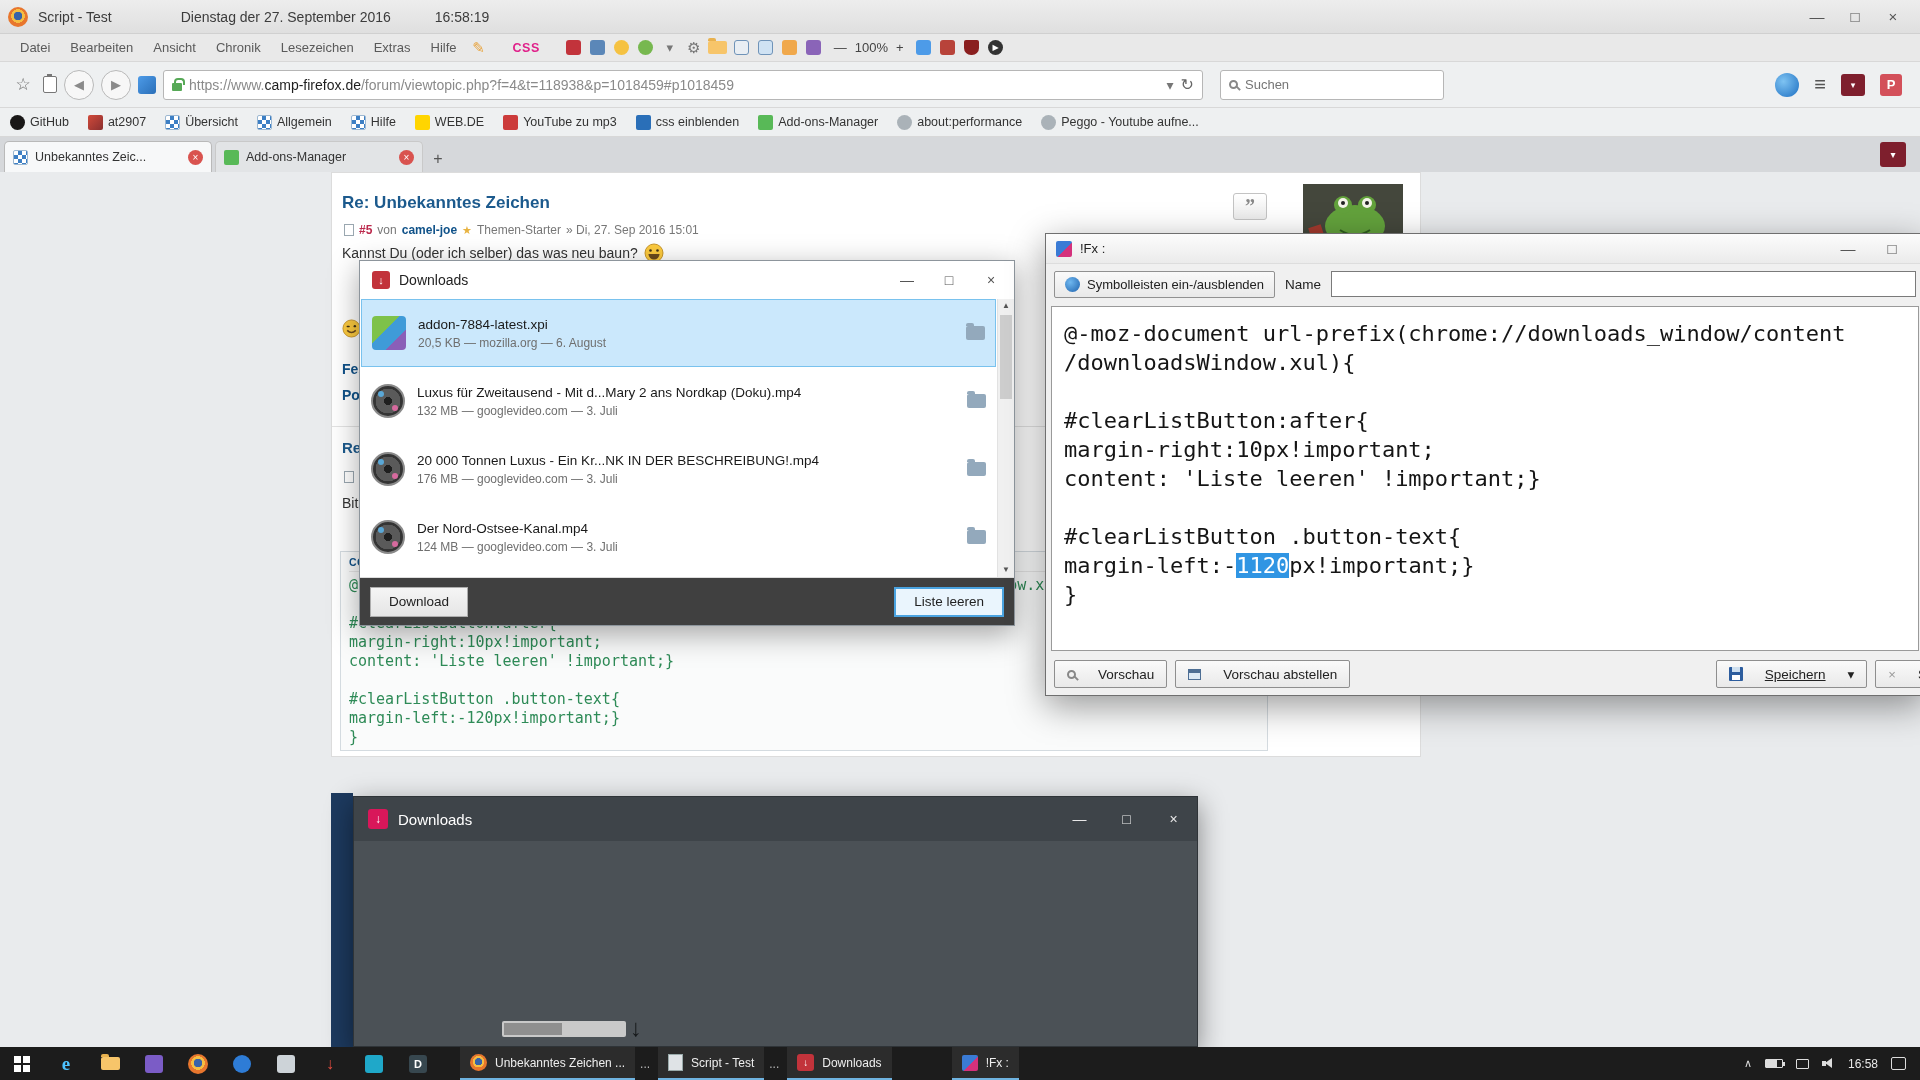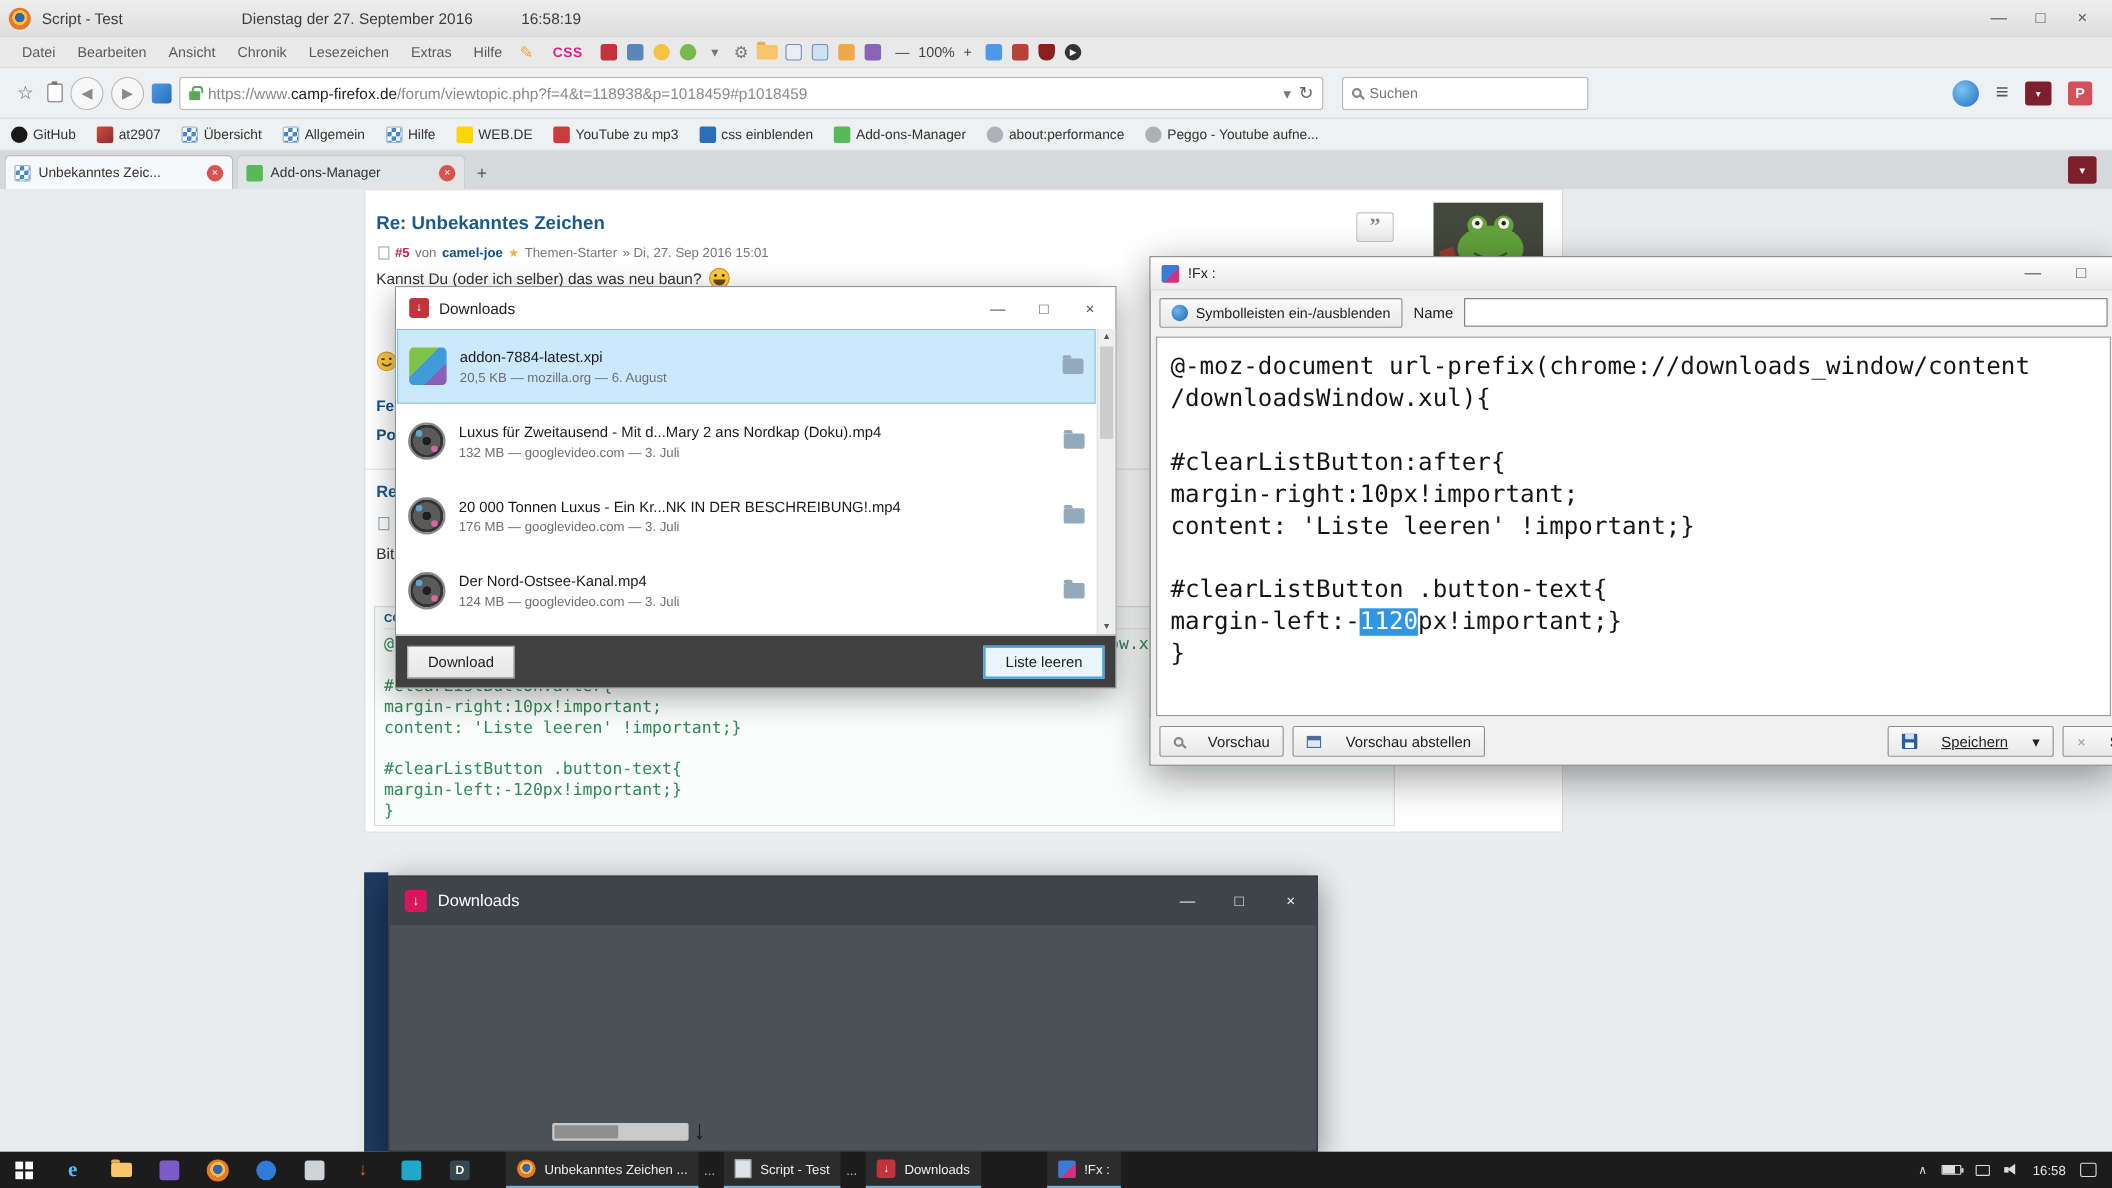--- a/index.html
+++ b/index.html
@@ -2,31 +2,31 @@
 <html><head>
 <meta charset="utf-8">
 <style>
   * { box-sizing: border-box; margin: 0; padding: 0; }
   body { background:#000; font-family:"Liberation Sans", sans-serif; }
   .screen { position:relative; width:1920px; height:1080px; background:#e9ebed; overflow:hidden; font-family:"Liberation Sans", sans-serif; }
 
   
   .titlebar { position:absolute; left:0; top:0; width:1920px; height:34px; background:linear-gradient(#ededed,#dfdfdf); border-bottom:1px solid #d0d0d0; display:flex; align-items:center; padding:0 8px; font-size:14px; color:#3c3c3c; }
   .tb-title { margin-left:10px; }
-  .tb-date  { margin-left:108px; }
+  .tb-date  { margin-left:69px; }
   .tb-time  { margin-left:44px; }
   .tb-controls { margin-left:auto; display:flex; }
   .wbtn { width:38px; text-align:center; font-size:15px; color:#555; }
 
   .menubar { position:absolute; left:0; top:34px; width:1920px; height:28px; background:#e9e9e9; border-bottom:1px solid #d8d8d8; display:flex; align-items:center; padding:0 10px; font-size:13px; color:#5a5a5a; }
   .menu-item { padding:0 10px;text-align:right; }
   .mi { display:inline-flex; align-items:center; justify-content:center; width:22px; height:20px; margin:0 1px; font-size:13px; }
   .sq14 { width:15px; height:15px; border-radius:3px; display:inline-block; }
   .circ14 { width:15px; height:15px; border-radius:50%; display:inline-block; }
-  .css-label { color:#e0218a; font-weight:bold; font-size:12.5px; letter-spacing:.5px; margin:0 12px; }
+  .css-label { color:#e0218a; font-weight:bold; font-size:12.5px; letter-spacing:.5px; margin:0 22px; }
   .zoomgrp { display:flex; align-items:center; gap:8px; margin:0 8px; color:#444; }
 
   .navbar { position:absolute; left:0; top:62px; width:1920px; height:46px; background:#eef0f1; border-bottom:1px solid #d8d8d8; display:flex; align-items:center; padding:0 10px; gap:7px; }
   .navglyph { font-size:17px; color:#6b6b6b; width:26px; text-align:center; }
   .navbtn { width:30px; height:30px; border-radius:50%; border:1px solid #b9b9b9; background:#f7f7f7; display:flex; align-items:center; justify-content:center; font-size:13px; color:#8a8a8a; }
   .clip-ic { width:14px; height:17px; border:1.5px solid #777; border-radius:2px; position:relative; background:#fff; }
   .clip-ic::before { content:""; position:absolute; left:3px; top:-3px; width:5px; height:3px; background:#777; }
   .page-ic { width:18px; height:18px; border-radius:3px; background:linear-gradient(135deg,#4d9be8,#2a6fb8); }
   .urlbar { display:flex; align-items:center; width:1040px; height:30px; background:#fff; border:1px solid #b6b6b6; border-radius:3px; padding:0 8px; font-size:14px; color:#8a8a8a; gap:7px; }
   .url-domain { color:#1f1f1f; }

